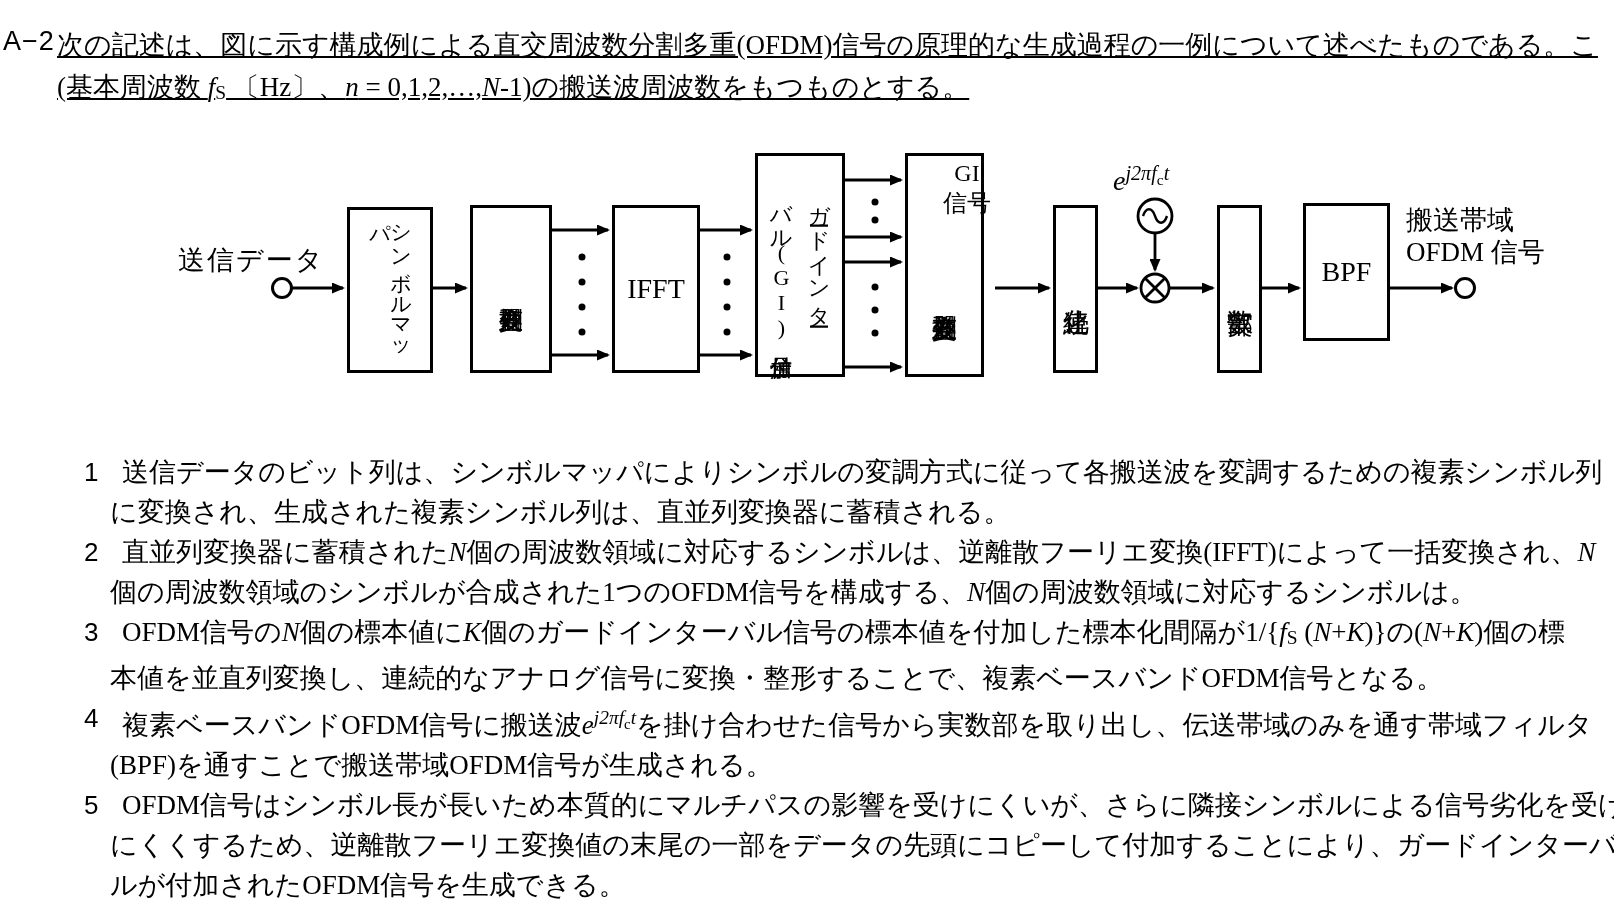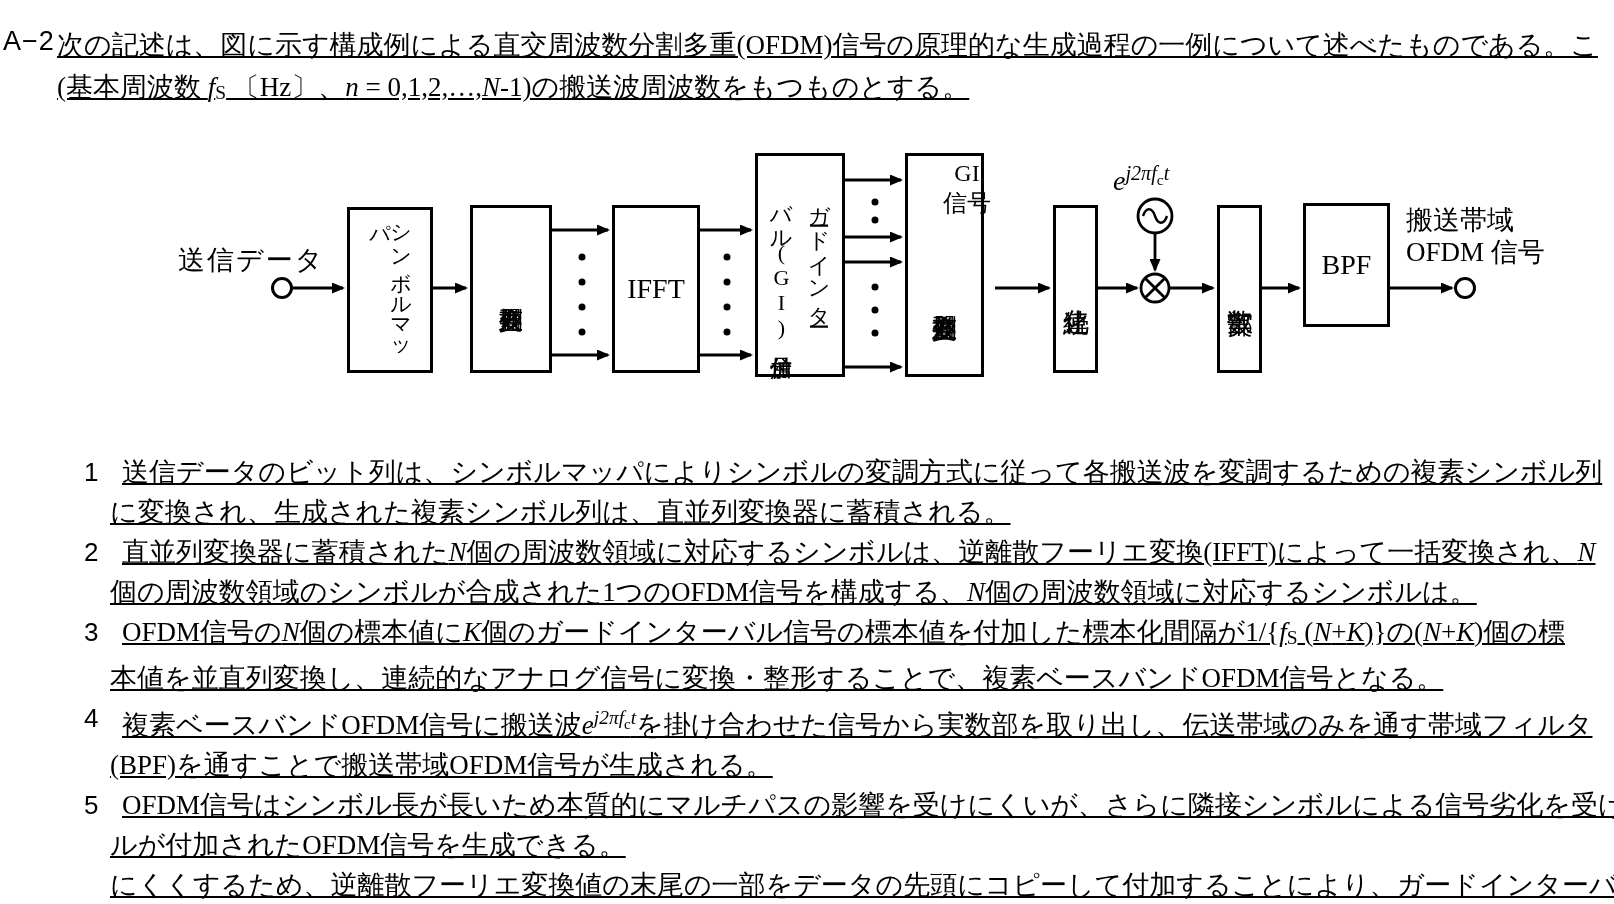--- a/index.html
+++ b/index.html
@@ -50,33 +50,33 @@
   }
   .ps-label{
     position:absolute;left:0;right:0;top:64px;bottom:2px;
     display:flex;align-items:center;justify-content:center;
   }
   .ps-label .vtext{font-size:25px;line-height:1;}
   .blk-cont{left:1053px;top:75px;width:45px;height:168px;}
   .blk-cont .vtext{font-size:26px;line-height:1;}
   .blk-real{left:1217px;top:75px;width:45px;height:168px;}
   .blk-real .vtext{font-size:26px;line-height:1;}
-  .blk-bpf{left:1303px;top:73px;width:87px;height:124px;font-size:28px;}
+  .blk-bpf{left:1303px;top:73px;width:87px;height:138px;font-size:28px;}
   .in-label{left:178px;top:112px;letter-spacing:2px;}
   .osc-label{left:1113px;top:32px;font-size:28px;}
   .out-label{left:1406px;top:74px;line-height:32px;}
   
   .options{position:absolute;top:452px;left:0;right:0;font-size:27px;line-height:40px;}
   .option{position:relative;padding-left:110px;}
   .opt-num{
     position:absolute;left:84px;top:0;
     font-family:"Liberation Sans","DejaVu Sans",sans-serif;
     font-size:26px;
   }
-  .opt-line{white-space:nowrap;text-decoration:underline;}
+  .opt-line{white-space:nowrap;}
   .opt-line.first{padding-left:12px;}
 </style>
 </head>
 <body>
 
 <div class="header">
   <span class="qnum">A−2</span>
   <div class="qlines">
     <div class="qline"><span>次の記述は、図に示す構成例による直交周波数分割多重(OFDM)信号の原理的な生成過程の一例について述べたものである。こ</span></div>
     <div class="qline"><span>(基本周波数 </span><span class="seg-i">f</span><span class="seg-sub">S</span><span> 〔Hz〕、</span><span class="seg-i">n</span><span> = 0,1,2,…,</span><span class="seg-i">N</span><span>-1)の搬送波周波数をもつものとする。</span></div>
@@ -210,17 +210,17 @@
 
   <div class="option">
     <span class="opt-num">4</span>
     <div class="opt-line first"><span>複素ベースバンドOFDM信号に搬送波</span><span class="seg-i">e</span><span class="seg-supi">j2πf</span><span class="seg-supsub">c</span><span class="seg-supi">t</span><span>を掛け合わせた信号から実数部を取り出し、伝送帯域のみを通す帯域フィルタ</span></div>
     <div class="opt-line"><span>(BPF)を通すことで搬送帯域OFDM信号が生成される。</span></div>
   </div>
 
   <div class="option">
     <span class="opt-num">5</span>
     <div class="opt-line first"><span>OFDM信号はシンボル長が長いため本質的にマルチパスの影響を受けにくいが、さらに隣接シンボルによる信号劣化を受け</span></div>
+    <div class="opt-line"><span>にくくするため、逆離散フーリエ変換値の末尾の一部をデータの先頭にコピーして付加することにより、ガードインターバ</span></div>
     <div class="opt-line"><span>ルが付加されたOFDM信号を生成できる。</span></div>
-    <div class="opt-line"><span>にくくするため、逆離散フーリエ変換値の末尾の一部をデータの先頭にコピーして付加することにより、ガードインターバ</span></div>
   </div>
 
 </div>
 
 </body></html>

